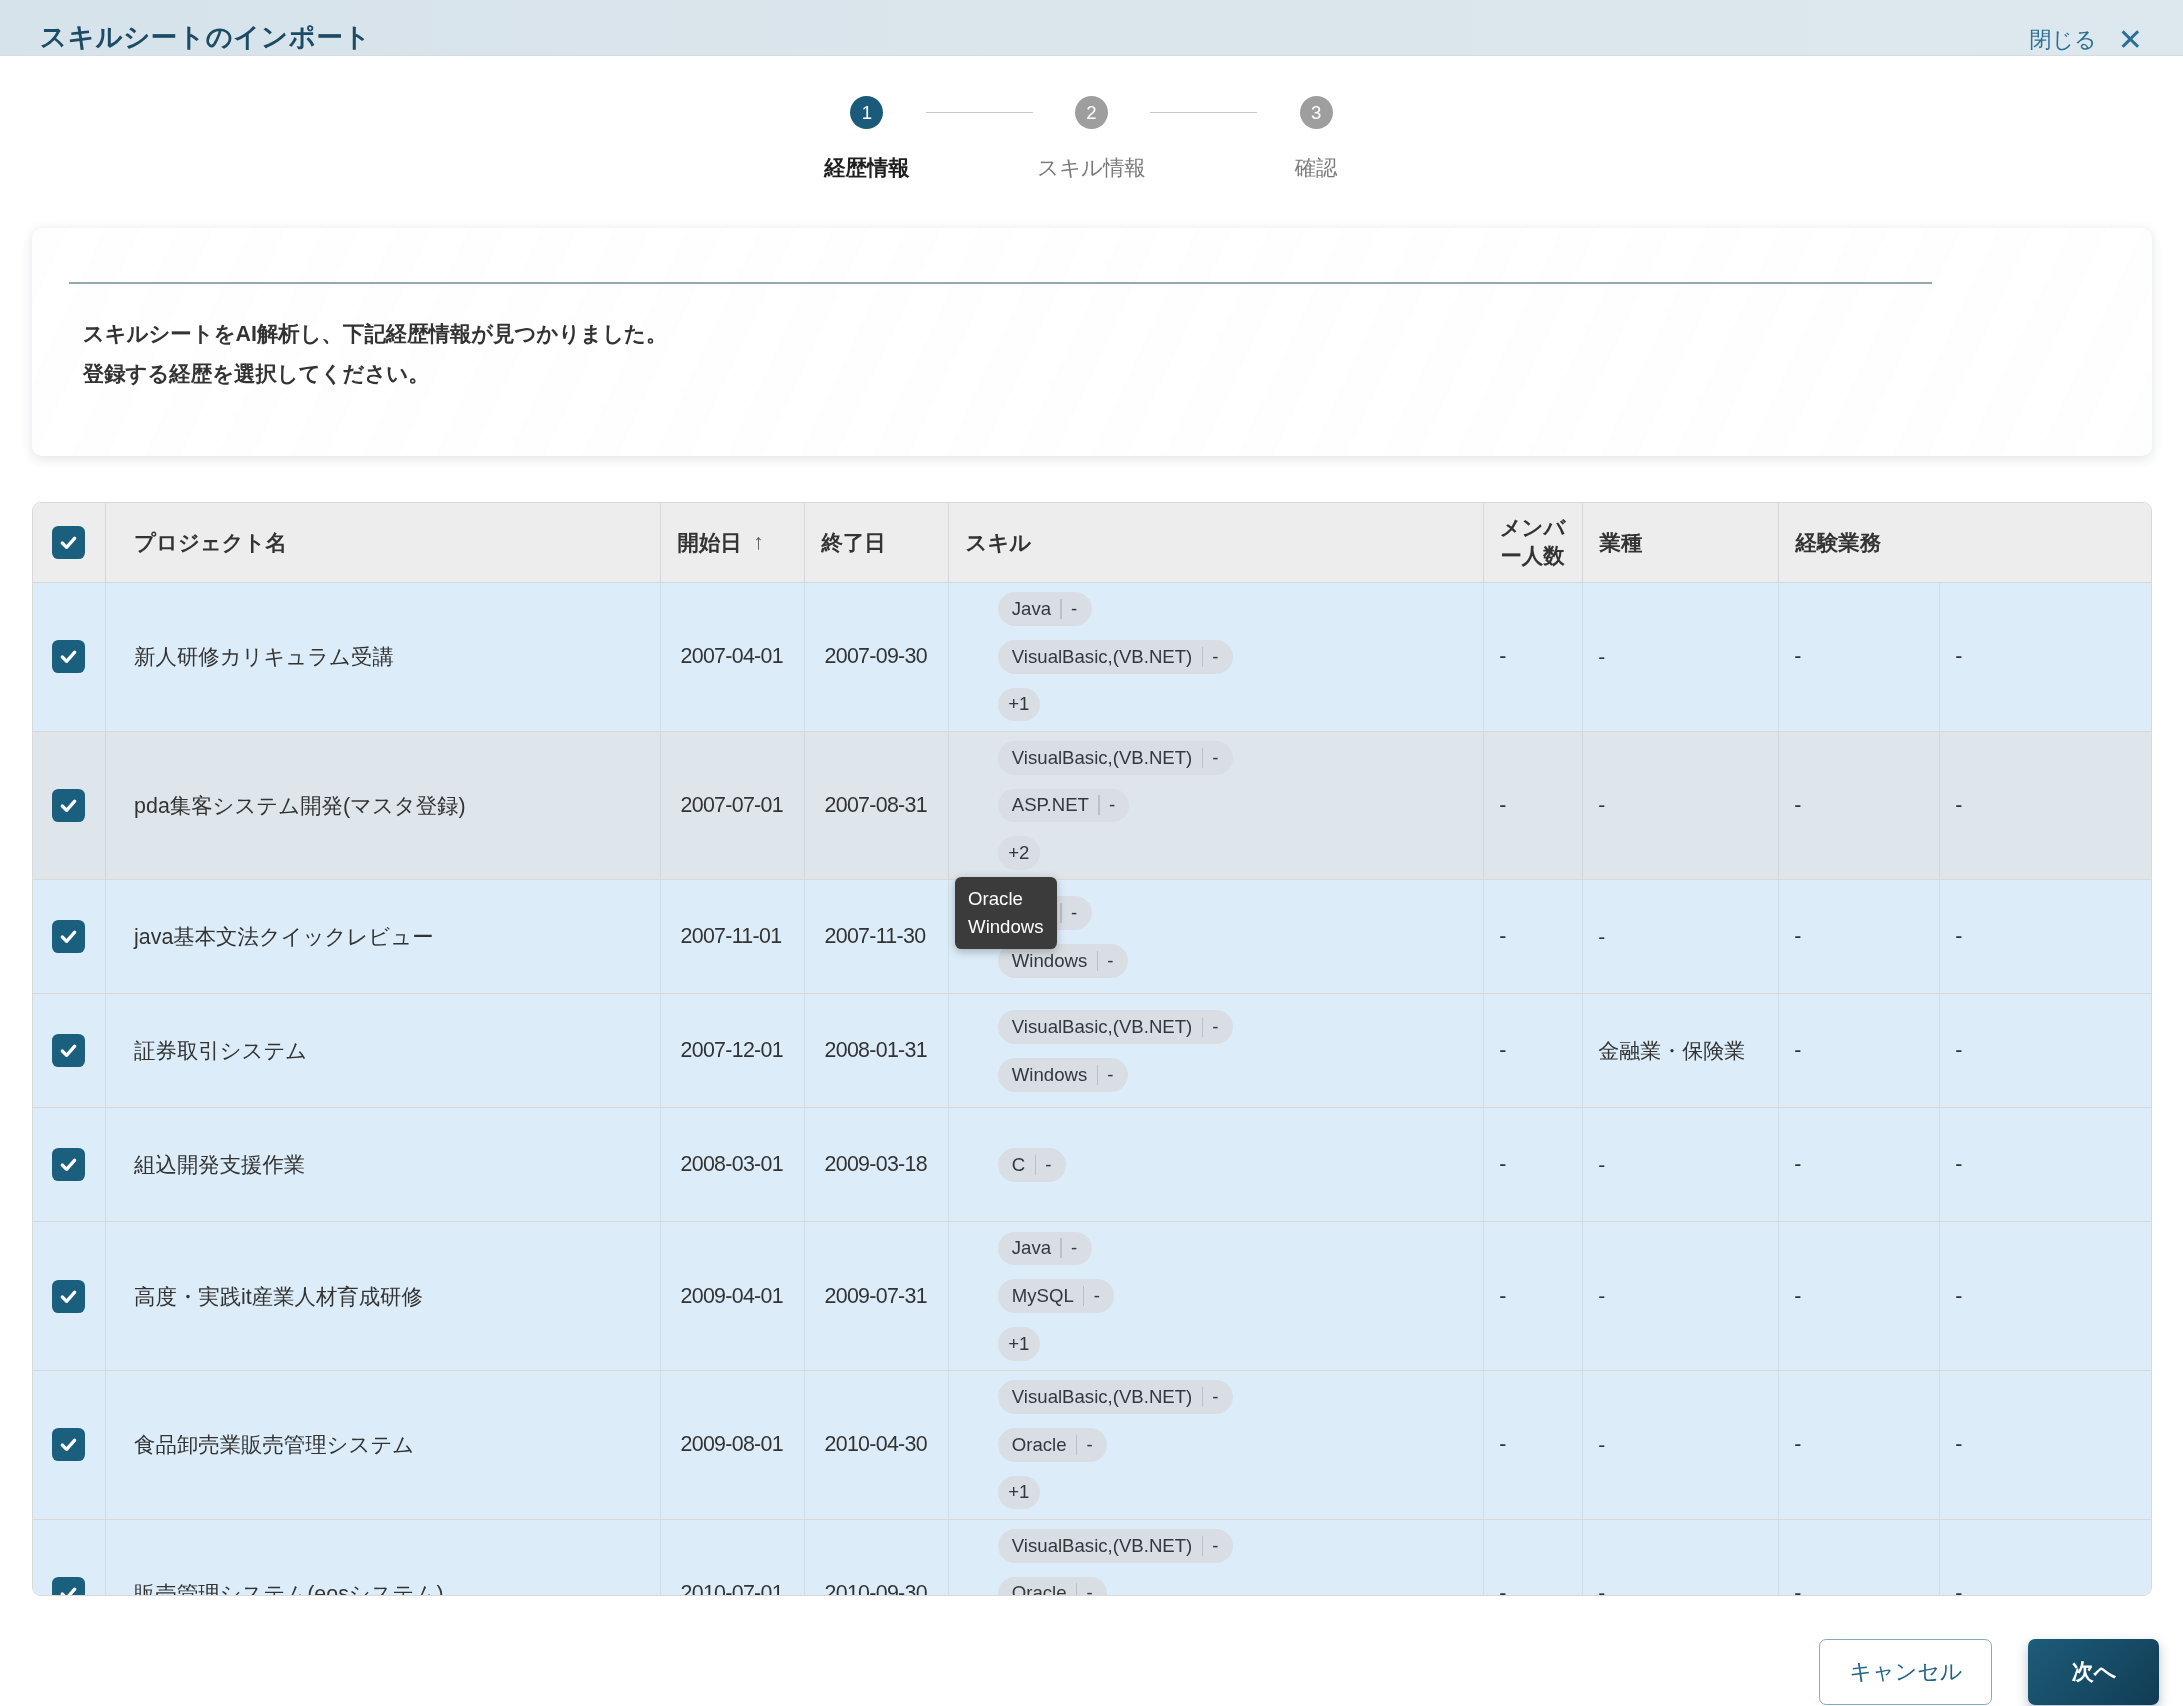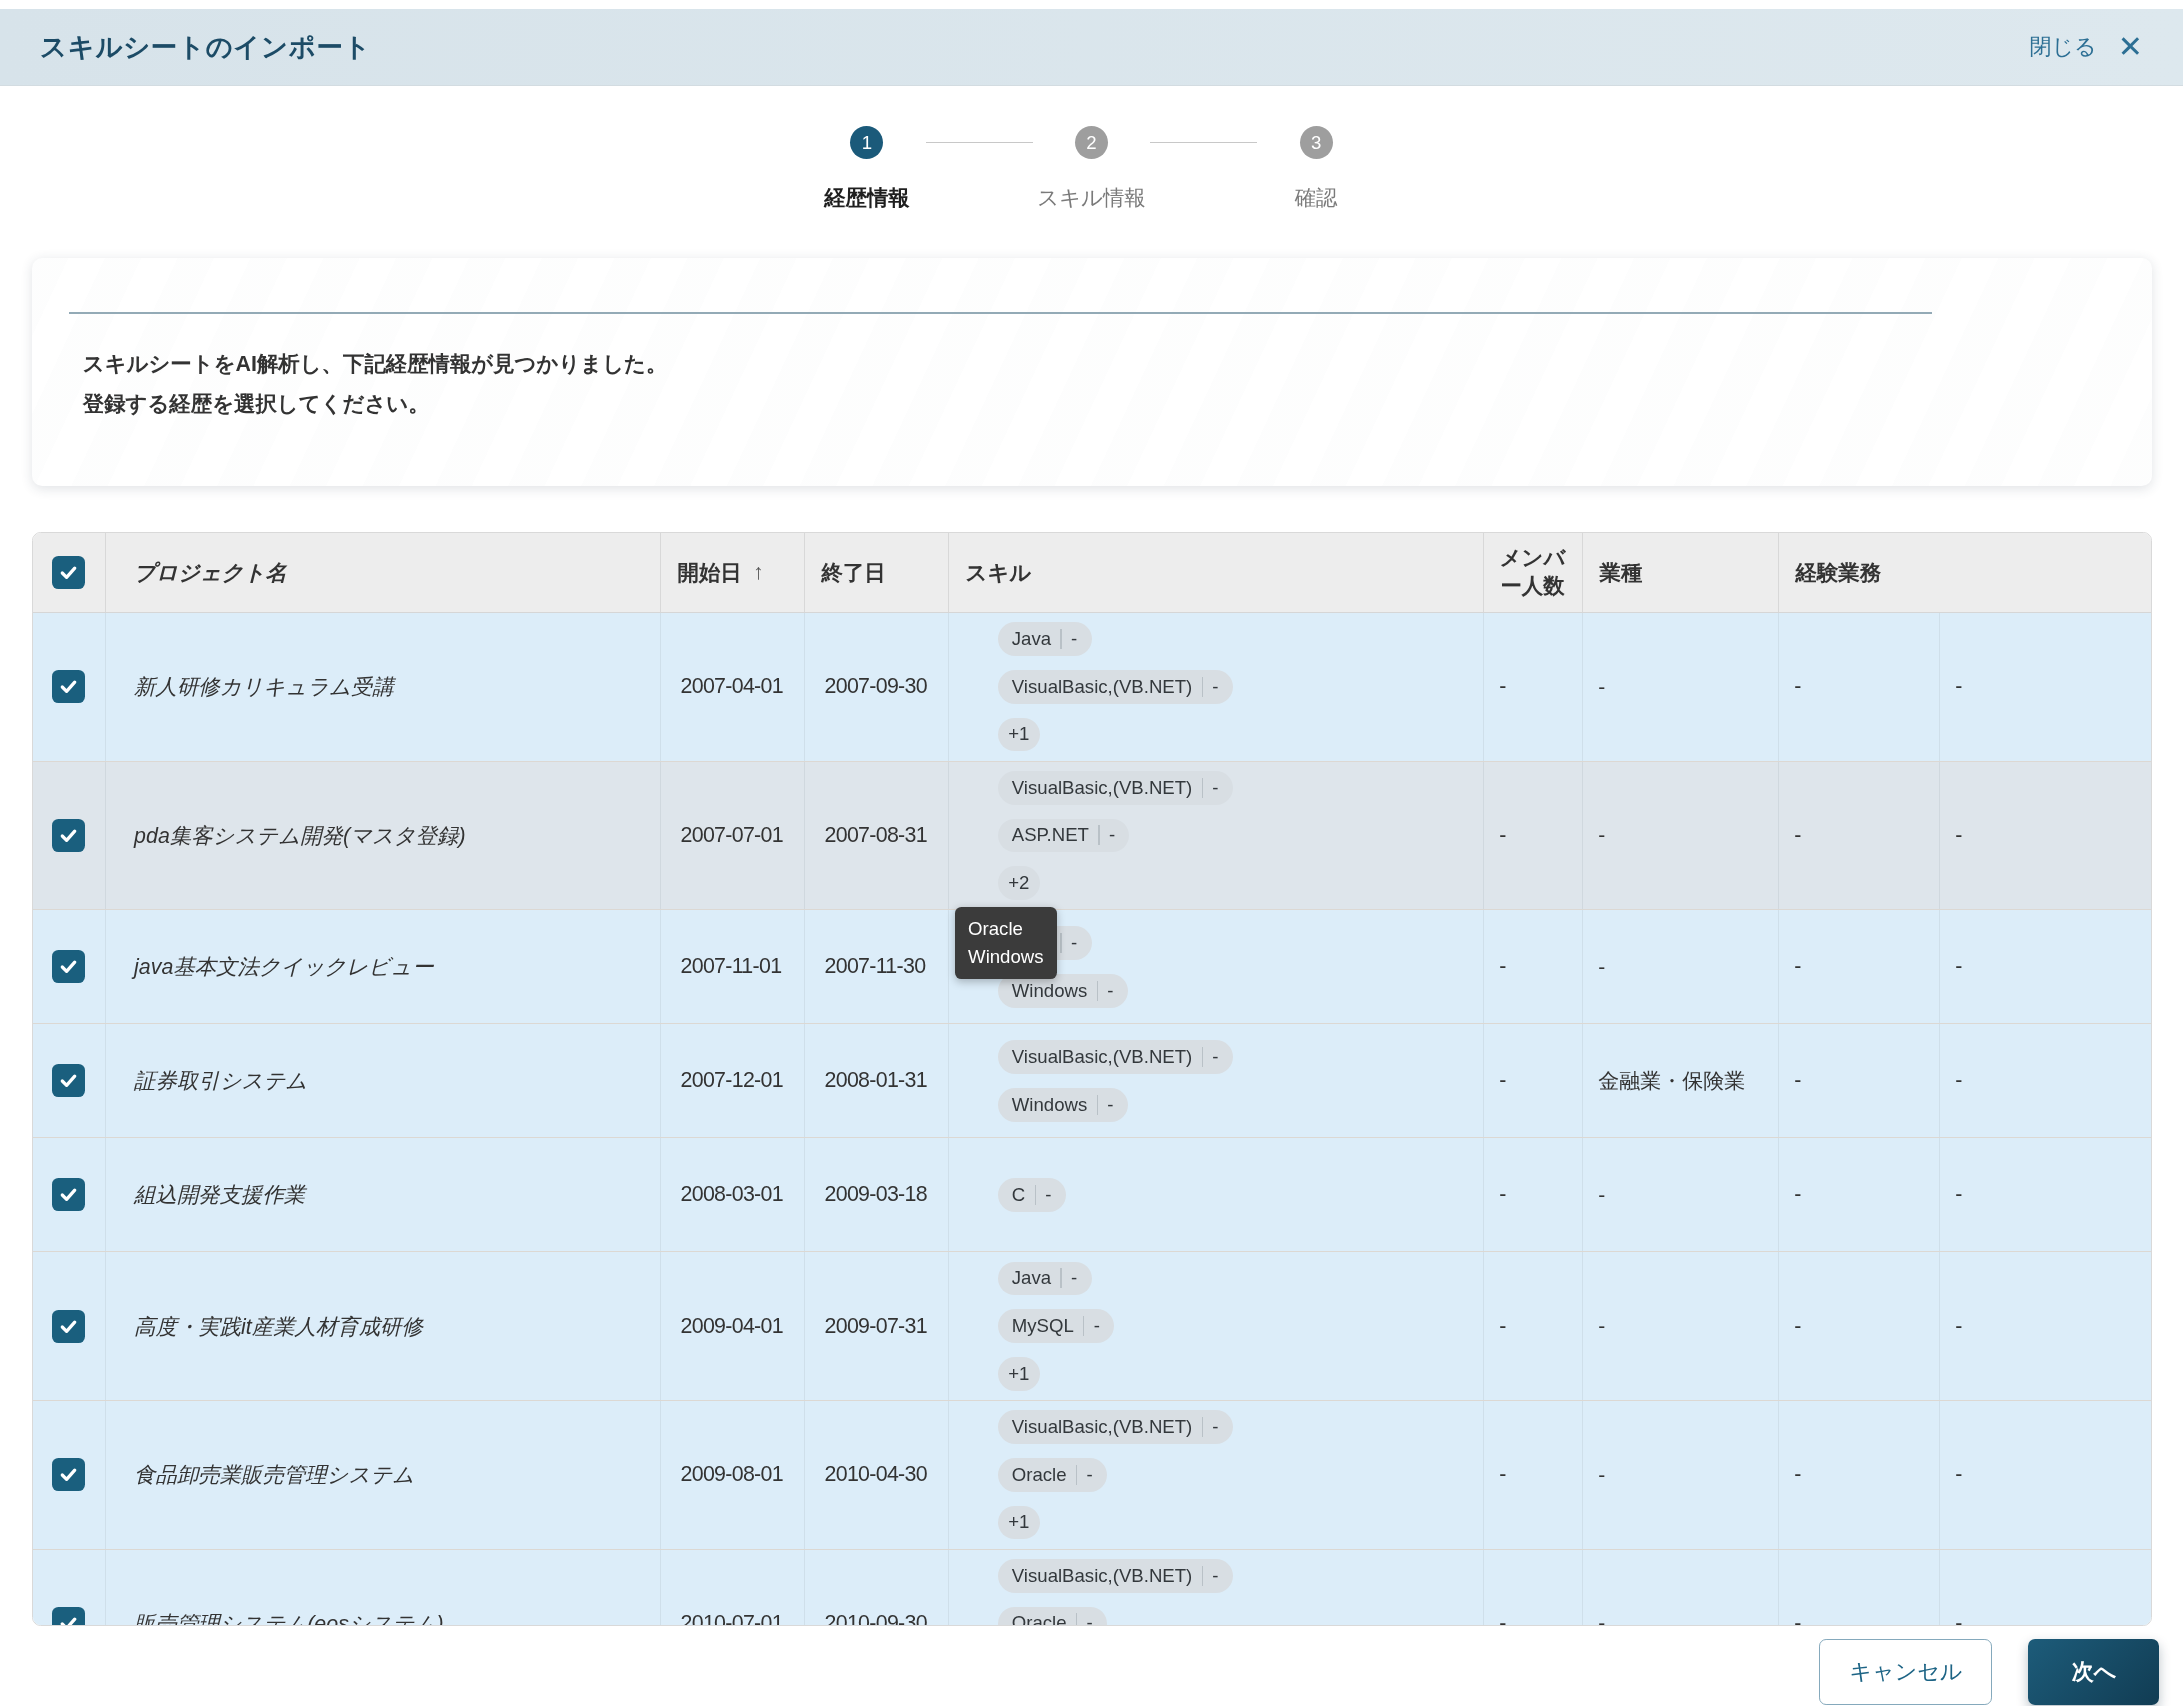--- a/index.html
+++ b/index.html
@@ -4,23 +4,23 @@
 <style>
   html,body{margin:0;padding:0;}
   body{
     width:2183px;height:1706px;position:relative;overflow:hidden;
     background:#ffffff;
     font-family:"Liberation Sans","DejaVu Sans",sans-serif;
     color:#333;
   }
   
   .topbar{
-    height:77px;background:linear-gradient(90deg,#d7e3ea,#dde8ee);
-    display:flex;align-items:center;justify-content:space-between;
-    padding:0 40px;border-bottom:0.7px solid #d3dce1;box-sizing:border-box;margin-top:9px;
+    height:56px;background:linear-gradient(90deg,#d7e3ea,#dde8ee);
+    display:flex;align-items:flex-end;justify-content:space-between;
+    padding:0 40px;border-bottom:0.7px solid #d3dce1;box-sizing:border-box;
   }
   .topbar-title{font-size:26.4px;font-weight:bold;color:#1c4b66;letter-spacing:0.7px;}
   .close-btn{display:flex;align-items:center;gap:21.4px;color:#2c6f94;font-size:22px;cursor:pointer;}
   .close-x{font-size:30px;font-weight:bold;line-height:1;}
   
   .stepper{display:flex;justify-content:center;margin-top:40px;}
   .step{width:89px;display:flex;flex-direction:column;align-items:center;cursor:pointer;}
   .step-circle{width:33px;height:33px;border-radius:50%;background:#9e9e9e;color:#fff;
     font-size:18.6px;display:flex;align-items:center;justify-content:center;}
   .step.active .step-circle{background:#1b5a7a;}
@@ -52,21 +52,21 @@
   .th.c-check{justify-content:center;padding-left:0;}
   .th.c-project{padding-left:28.6px;}
   .th.c-members{justify-content:center;text-align:center;padding:0 5.7px;line-height:1.3;}
   .sort-arrow{font-size:21.4px;color:#555;margin-left:11.4px;font-weight:normal;}
   .trow{border-bottom:1.4px solid #dcd8d3;background:#dcedf9;min-height:113px;cursor:pointer;}
   .trow.hovered{background:#dee5eb;}
   .cell{border-right:0.7px solid rgba(130,140,150,.14);display:flex;align-items:center;
     font-size:21.4px;color:#333;padding-left:15.7px;box-sizing:border-box;}
   .cell:last-child{border-right:none;}
   .c-check{justify-content:center;padding-left:0;}
-  .c-project{padding-left:28.6px;font-style:italic;}
+  .c-project{padding-left:28.6px;}
   .c-date{padding-left:20px;letter-spacing:-0.7px;}
   .c-skills{flex-direction:column;align-items:flex-start;justify-content:center;gap:14px;
     padding:9.3px 0 9.3px 17px;position:relative;margin-left:32px;}
   .c-industry{font-size:21px;}
   .checkbox{width:33px;height:33px;border-radius:6.4px;background:#1a5f7e;display:flex;
     align-items:center;justify-content:center;cursor:pointer;}
   .checkbox svg{width:23px;height:23px;}
   .chip{display:inline-flex;align-items:center;background:#d8dee3;border-radius:18.6px;
     padding:5.7px 14.3px;font-size:18.6px;color:#33383c;line-height:1.2;white-space:nowrap;cursor:pointer;}
   .chip-divider{width:1.4px;height:20px;background:#b9c1c7;margin:0 9.3px;display:inline-block;}

